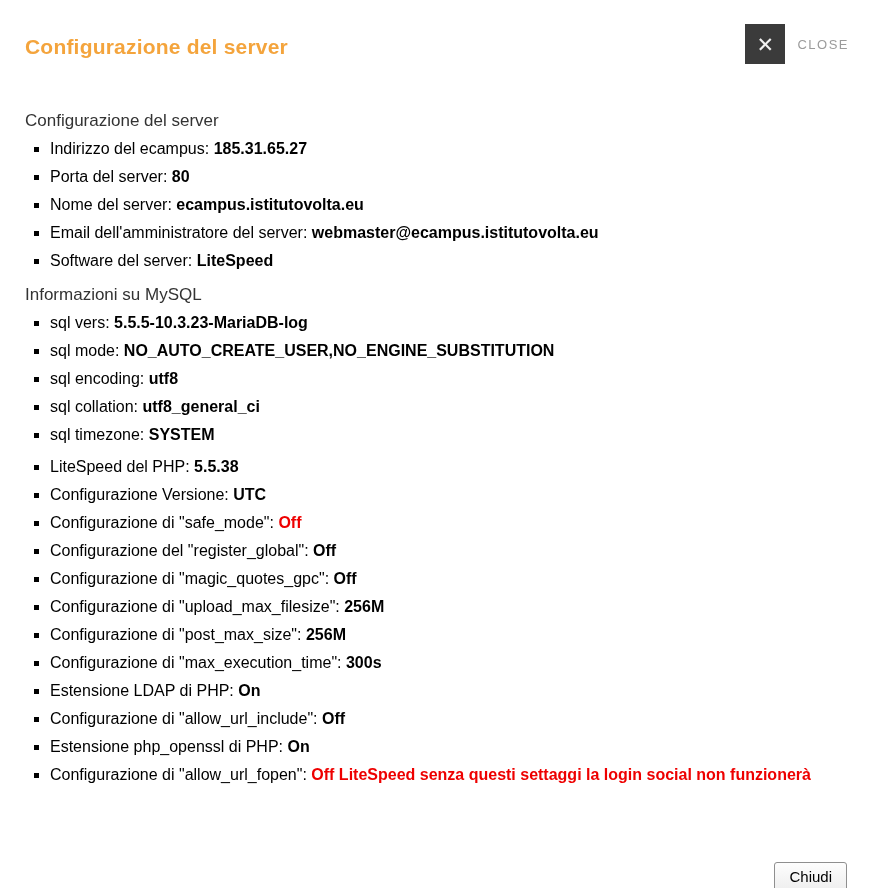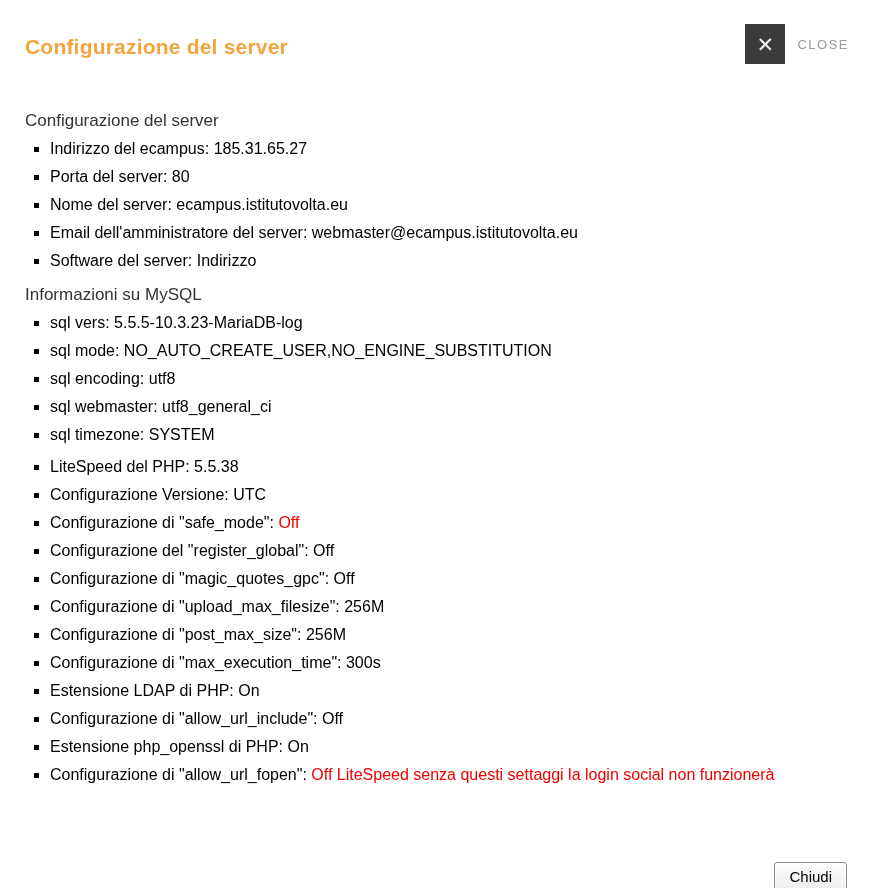--- a/index.html
+++ b/index.html
@@ -84,21 +84,21 @@
     margin: 0;
     padding: 0 0 0 25px;
   }
   .section li {
     margin-bottom: 12px;
     font-size: 16px;
     line-height: 16px;
     color: #000;
   }
   .val {
-    font-weight: normal;
+    font-weight: bold;
   }
   .val.alert {
     color: var(--alert);
   }
   .modal-footer {
     position: absolute;
     top: 862px;
     right: 28px;
   }
   .chiudi-btn {
@@ -125,30 +125,30 @@
   </div>
 
   <div class="modal-body">
       <section class="section">
         <h2>Configurazione del server</h2>
         <ul>
           <li><span>Indirizzo del ecampus:</span> <span class="val">185.31.65.27</span></li>
           <li><span>Porta del server:</span> <span class="val">80</span></li>
           <li><span>Nome del server:</span> <span class="val">ecampus.istitutovolta.eu</span></li>
           <li><span>Email dell'amministratore del server:</span> <span class="val">webmaster@ecampus.istitutovolta.eu</span></li>
-          <li><span>Software del server:</span> <span class="val">Indirizzo</span></li>
+          <li><span>Software del server:</span> <span class="val">LiteSpeed</span></li>
         </ul>
       </section>
       <section class="section">
         <h2>Informazioni su MySQL</h2>
         <ul>
           <li><span>sql vers:</span> <span class="val">5.5.5-10.3.23-MariaDB-log</span></li>
           <li><span>sql mode:</span> <span class="val">NO_AUTO_CREATE_USER,NO_ENGINE_SUBSTITUTION</span></li>
           <li><span>sql encoding:</span> <span class="val">utf8</span></li>
-          <li><span>sql webmaster:</span> <span class="val">utf8_general_ci</span></li>
+          <li><span>sql collation:</span> <span class="val">utf8_general_ci</span></li>
           <li><span>sql timezone:</span> <span class="val">SYSTEM</span></li>
         </ul>
       </section>
       <section class="section">
         <ul>
           <li><span>LiteSpeed del PHP:</span> <span class="val">5.5.38</span></li>
           <li><span>Configurazione Versione:</span> <span class="val">UTC</span></li>
           <li><span>Configurazione di "safe_mode":</span> <span class="val alert">Off</span></li>
           <li><span>Configurazione del "register_global":</span> <span class="val">Off</span></li>
           <li><span>Configurazione di "magic_quotes_gpc":</span> <span class="val">Off</span></li>

